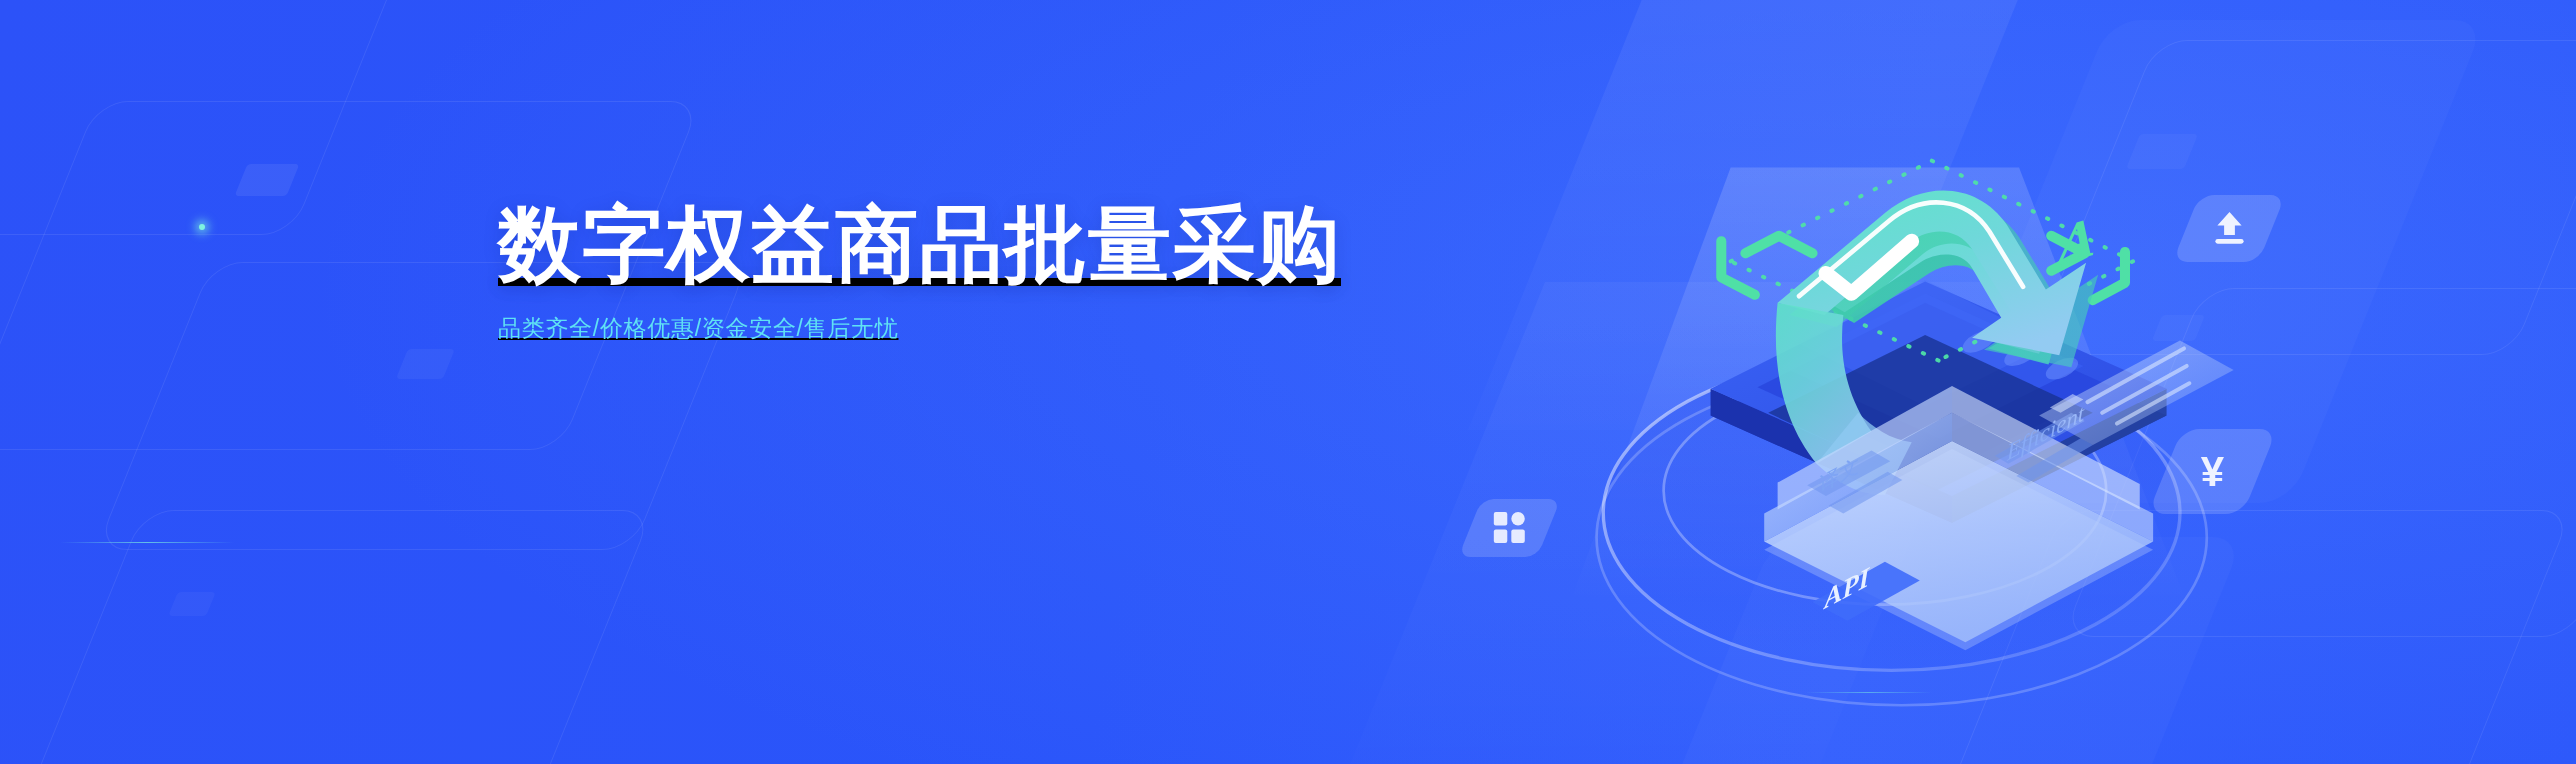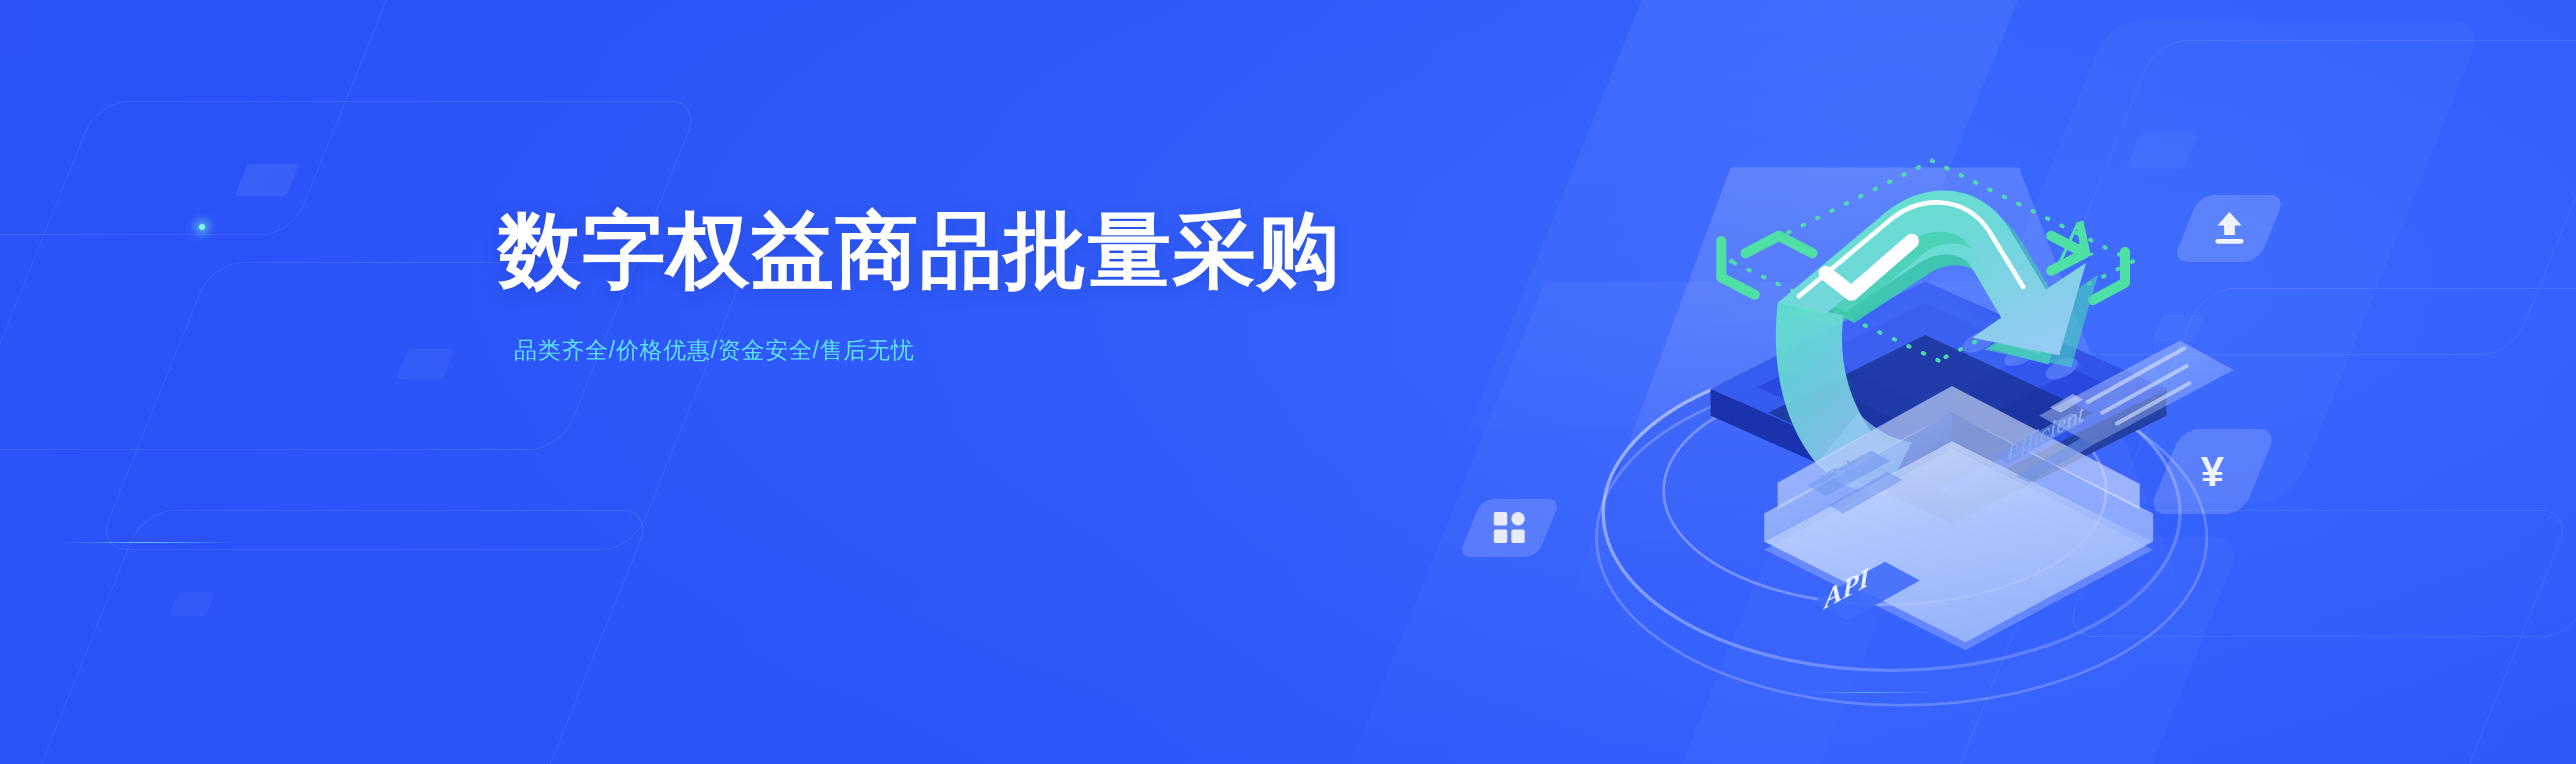--- a/index.html
+++ b/index.html
@@ -26,28 +26,28 @@
     position:absolute;
     background:linear-gradient(180deg,rgba(255,255,255,.085),rgba(255,255,255,.01));
     transform:skewX(-22deg);
   }
   .glow-dot{position:absolute;width:6px;height:6px;border-radius:50%;
     background:#7ef3e0;box-shadow:0 0 9.4px 3.4px rgba(126,243,224,.75);}
   .glow-line{position:absolute;height:1.3px;
     background:linear-gradient(90deg,rgba(126,243,224,0),rgba(126,243,224,.9),rgba(126,243,224,0));}
 
   
-  .copy{position:absolute;left:498px;top:209px;}
+  .copy{position:absolute;left:498px;top:203px;text-decoration:underline;}
   .headline{
     margin:0;color:#ffffff;font-size:83px;line-height:1.0;
     font-weight:bold;letter-spacing:1.3px;white-space:nowrap;
     text-shadow:0 2.7px 17.4px rgba(8,30,120,.18);
   }
   .subline{
-    margin:16px;padding-top:31px;color:#5fe2f4;font-size:23px;line-height:1.0;
+    margin:0;padding-top:31px;color:#5fe2f4;font-size:23px;line-height:1.0;
     letter-spacing:0.7px;white-space:nowrap;
   }
 
   
   .illus{position:absolute;left:1509px;top:40px;width:725px;height:684px;}
   .illus svg{position:absolute;inset:0;width:100%;height:100%;}
 
   
   .tile{
     position:absolute;transform:skewX(-22deg);border-radius:17.4px;

